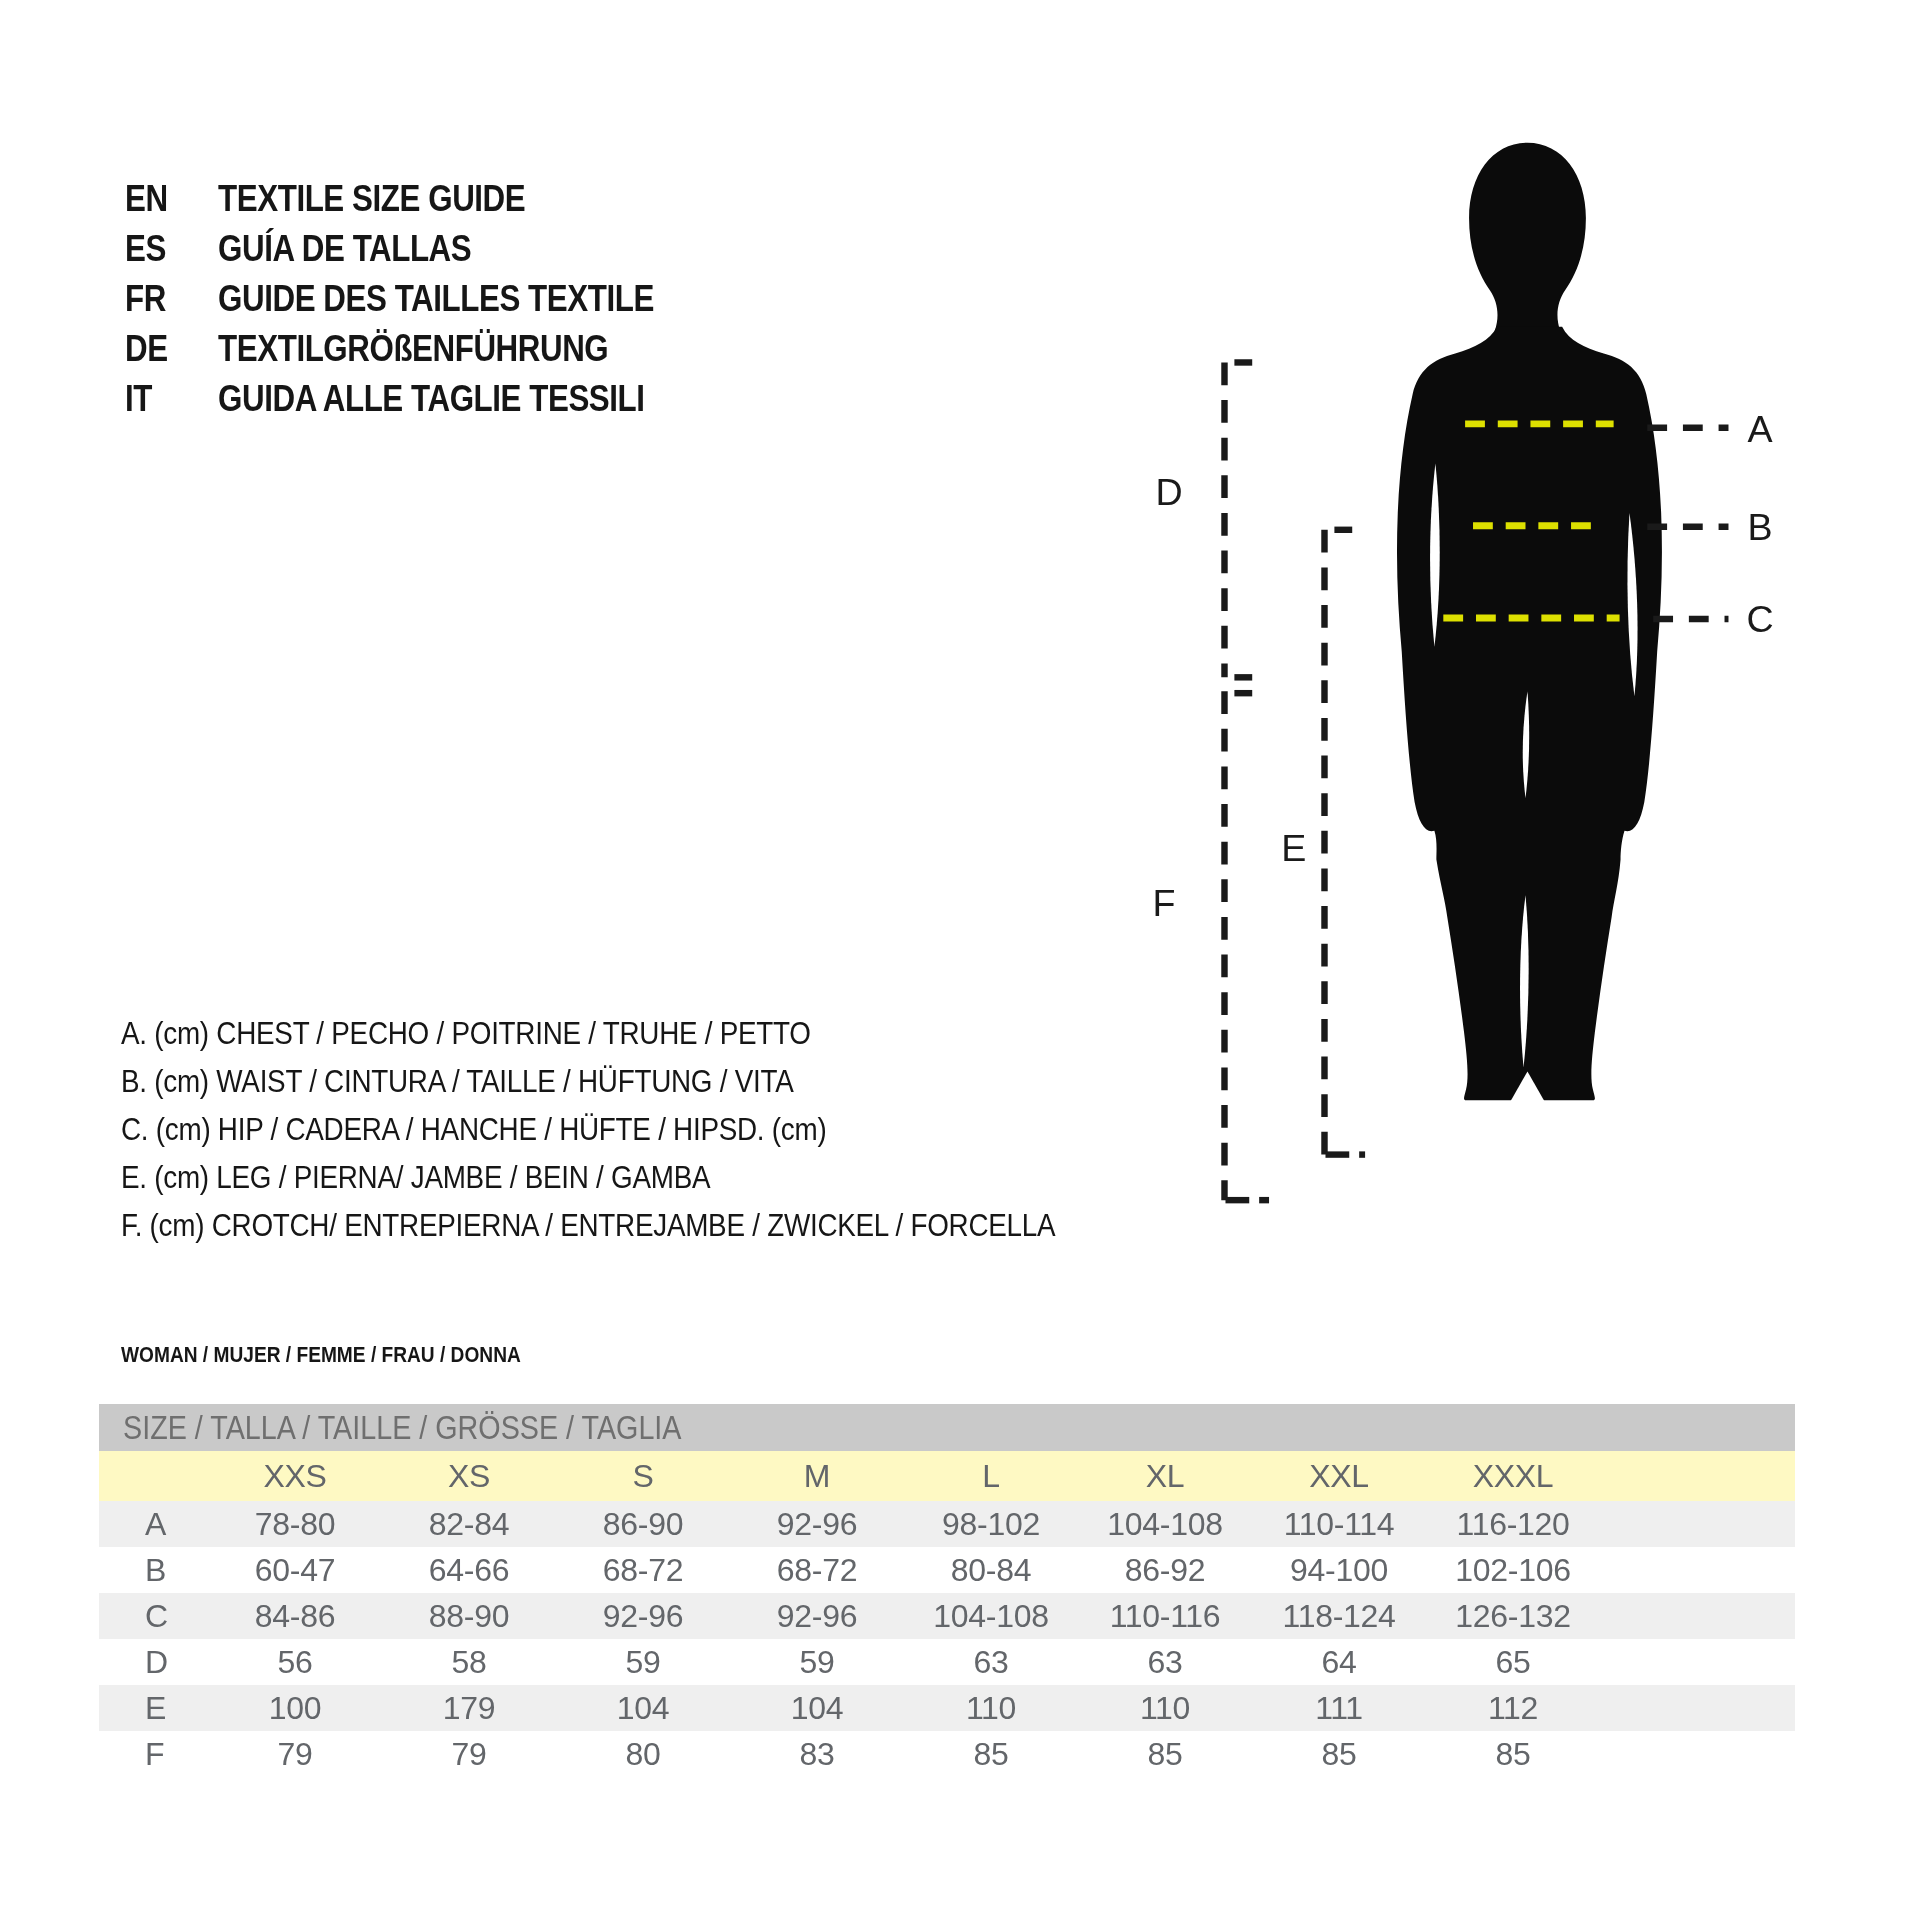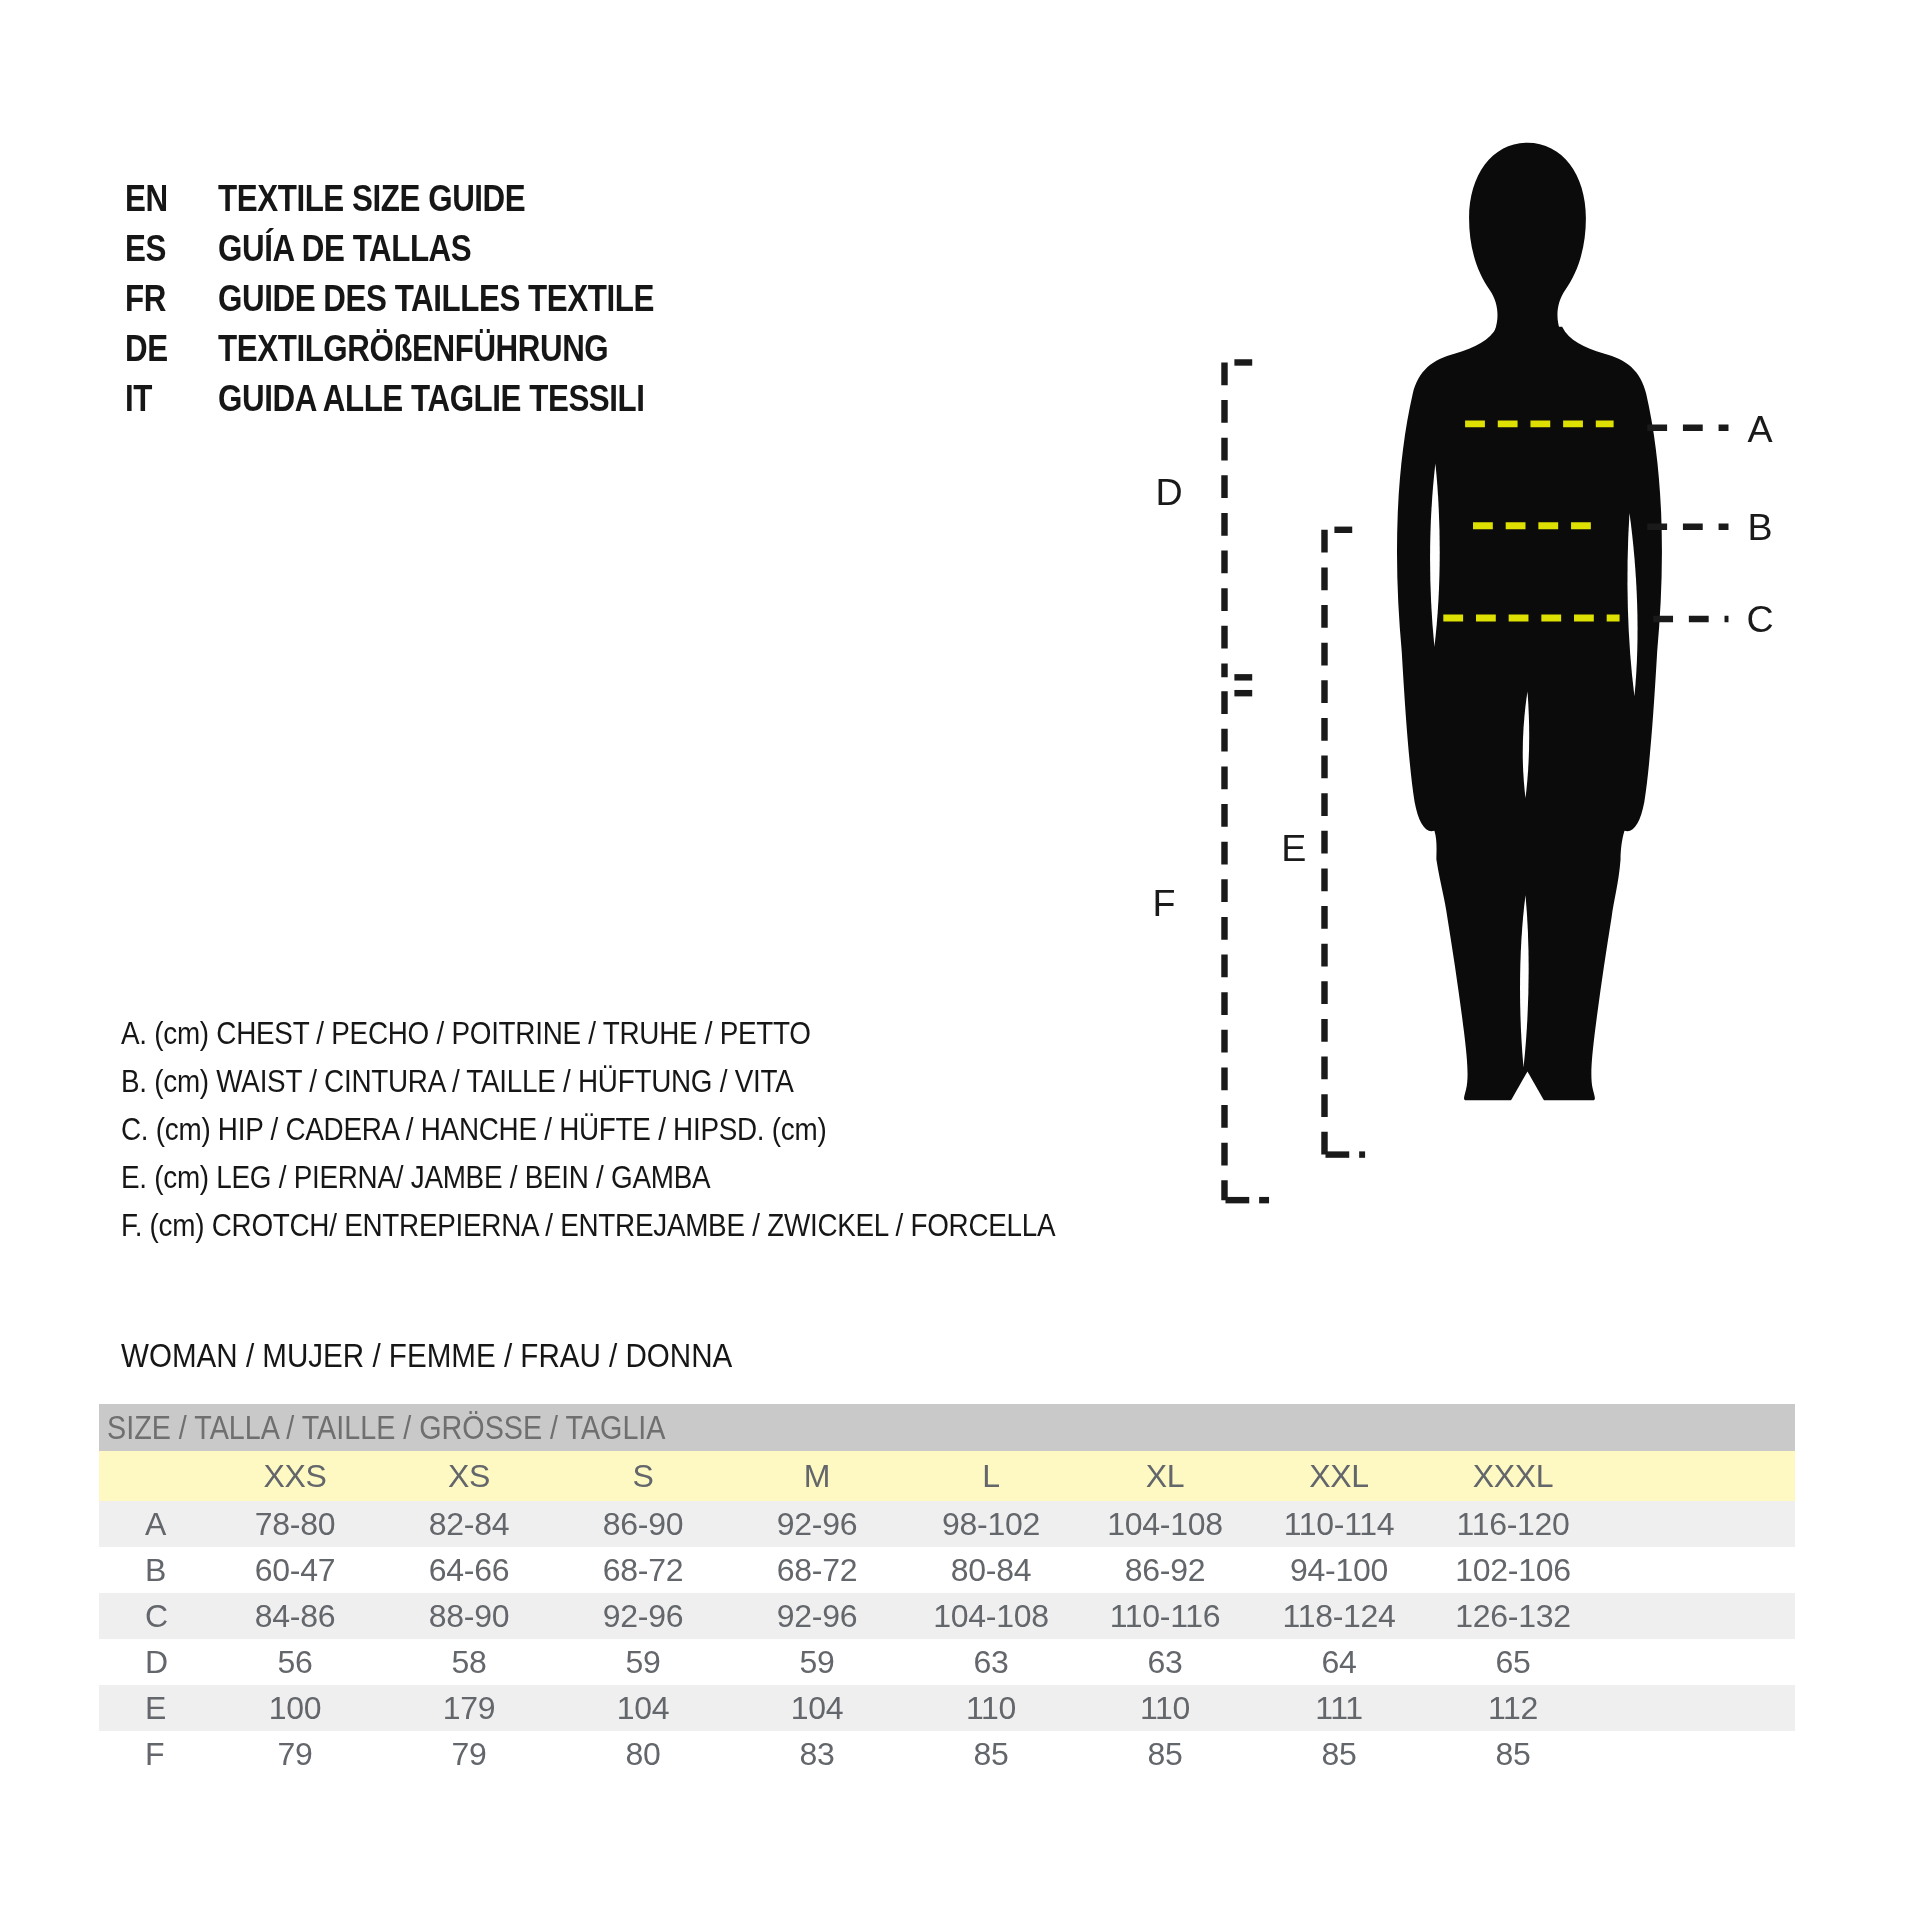--- a/index.html
+++ b/index.html
@@ -13,25 +13,25 @@
   #lang-block{position:absolute;left:125px;top:126px;}
   .lang-row{display:flex;height:50px;align-items:center;font-size:36px;font-weight:600;letter-spacing:-0.5px;}
   .lang-code{width:107px;flex:0 0 auto;}
   .lang-text{white-space:nowrap;}
 
   
   #legend-block{position:absolute;left:121px;top:961px;}
   .legend-line{height:48px;display:flex;align-items:center;font-size:32px;font-weight:500;letter-spacing:-0.3px;white-space:nowrap;}
 
   
-  #section-title{position:absolute;left:121px;top:1287px;height:40px;display:flex;align-items:center;font-size:34px;font-weight:400;}
+  #section-title{position:absolute;left:121px;top:1287px;height:40px;display:flex;align-items:center;font-size:22px;font-weight:700;}
 
   
   #size-table{position:absolute;left:99px;top:1356px;width:1696px;font-size:32px;color:#63666a;}
-  #table-header-bar{height:47px;background:#c9c9c9;color:#6f6f6f;display:flex;align-items:center;padding-left:8px;box-sizing:border-box;font-size:33px;font-weight:500;}
+  #table-header-bar{height:47px;background:#c9c9c9;color:#6f6f6f;display:flex;align-items:center;padding-left:24px;box-sizing:border-box;font-size:33px;font-weight:500;}
   .t-row{display:grid;grid-template-columns:109px repeat(8,174px) 1fr;align-items:center;}
   .t-row.cols{height:50px;background:#fef9c3;}
   .t-row.data{height:46px;}
   .t-row.shade{background:#efefef;}
   .t-cell{text-align:center;font-weight:500;letter-spacing:-0.3px;}
   .t-label{padding-left:46px;font-weight:500;}
 
   
   #diagram{position:absolute;left:1069px;top:59px;width:812px;height:1208px;}
   text{font-family:"Liberation Sans","DejaVu Sans",sans-serif;}

